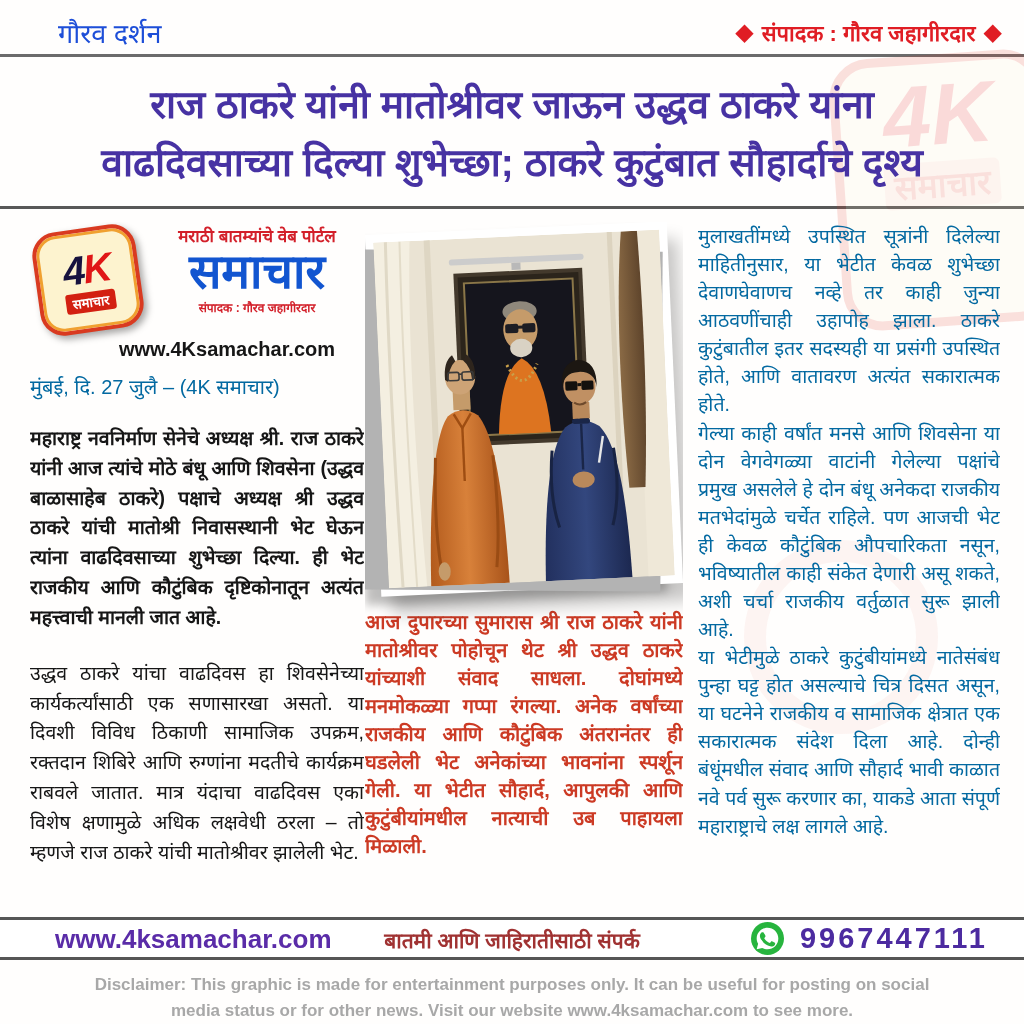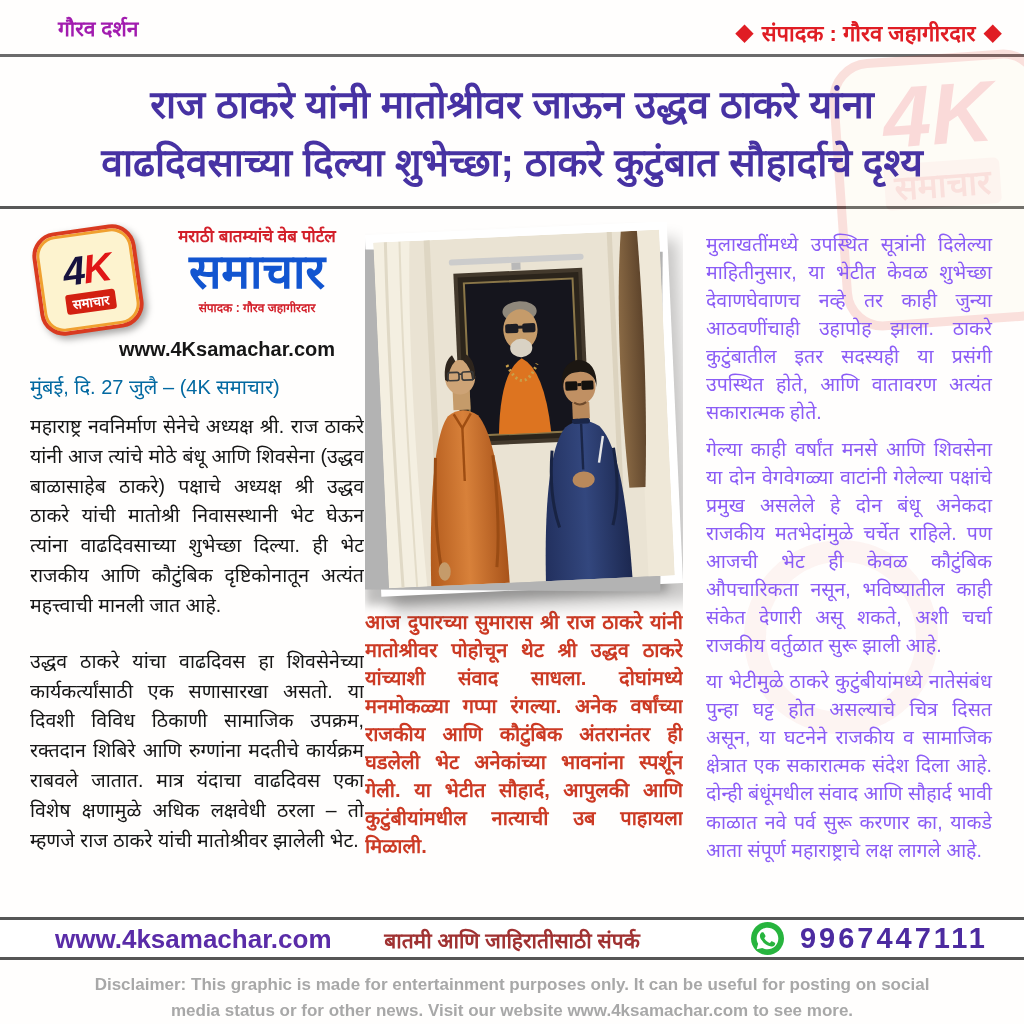--- a/index.html
+++ b/index.html
@@ -1,20 +1,20 @@
 <!DOCTYPE html>
 <html><head>
 <meta charset="utf-8">
 <style>
   html,body{margin:0;padding:0;background:#e8e8e8;}
   .page{position:relative;width:1024px;height:1024px;margin:0 auto;background:#fffefd;
         font-family:"Liberation Sans","DejaVu Sans",sans-serif;overflow:hidden;}
 
   
-  .brand{position:absolute;left:58px;top:14px;font-size:21px;font-weight:bold;color:#a21caf;}
+  .brand{position:absolute;left:58px;top:14px;font-size:27px;font-weight:normal;color:#1d4ed8;}
   .editor{position:absolute;right:22px;top:17px;font-size:22px;font-weight:bold;color:#e01d24;
           display:flex;align-items:center;gap:8px;}
   .diamond{color:#e01d24;font-size:24px;line-height:1;}
   .rule{position:absolute;left:0;width:1024px;height:3px;background:#6b6b6b;}
   .rule-top{top:54px;}
   .rule-mid{top:206px;background:#585858;}
 
   
   .headline{position:absolute;left:26px;right:26px;top:76px;text-align:center;
             font-weight:bold;font-size:39px;line-height:1.48;color:#4732a3;z-index:2;}
@@ -49,22 +49,22 @@
              padding:1px 7px;border-radius:3px;}
   .logo-stack{display:flex;flex-direction:column;align-items:center;flex:1;}
   .logo-tagline{color:#d3202a;font-size:17px;font-weight:bold;margin-top:2px;}
   .logo-name{color:#1255d0;font-size:48px;font-weight:900;line-height:1.05;}
   .logo-editor{color:#d3202a;font-size:12px;font-weight:bold;margin-top:2px;}
   .logo-site{text-align:center;font-size:20px;font-weight:800;color:#161616;margin:6px 0 0 60px;}
 
   .dateline{margin-top:12px;font-size:20px;color:#0369a1;}
   .para{font-size:19.5px;line-height:1.53;color:#161616;text-align:justify;margin:0;}
   .para + .para{margin-top:26px;}
-  .para-tight{font-size:19.5px;line-height:1.44;color:#8b5cf6;text-align:justify;margin:8px;}
-  .col-left .para:first-of-type{margin-top:12px;}
+  .para-tight{font-size:19.5px;line-height:1.44;color:#0369a1;text-align:justify;margin:0;}
+  .col-left .para:first-of-type{margin-top:24px;font-weight:bold;}
 
   
   .photo{position:relative;width:286px;height:346px;margin:6px 0 0 8px;background:#fff;
          padding:8px;transform:rotate(-2.6deg);
          box-shadow:-16px 8px 10px rgba(0,0,0,.25),10px 18px 16px rgba(0,0,0,.22);}
   .photo::before{content:"";position:absolute;left:-14px;top:22px;width:100%;height:94%;
                  background:#b3b3b3;transform:rotate(3deg);z-index:-1;}
   .photo svg{display:block;width:100%;height:100%;}
   .caption{margin-top:18px;font-size:20px;font-weight:bold;color:#cc3a24;
            text-align:justify;line-height:1.4;}

